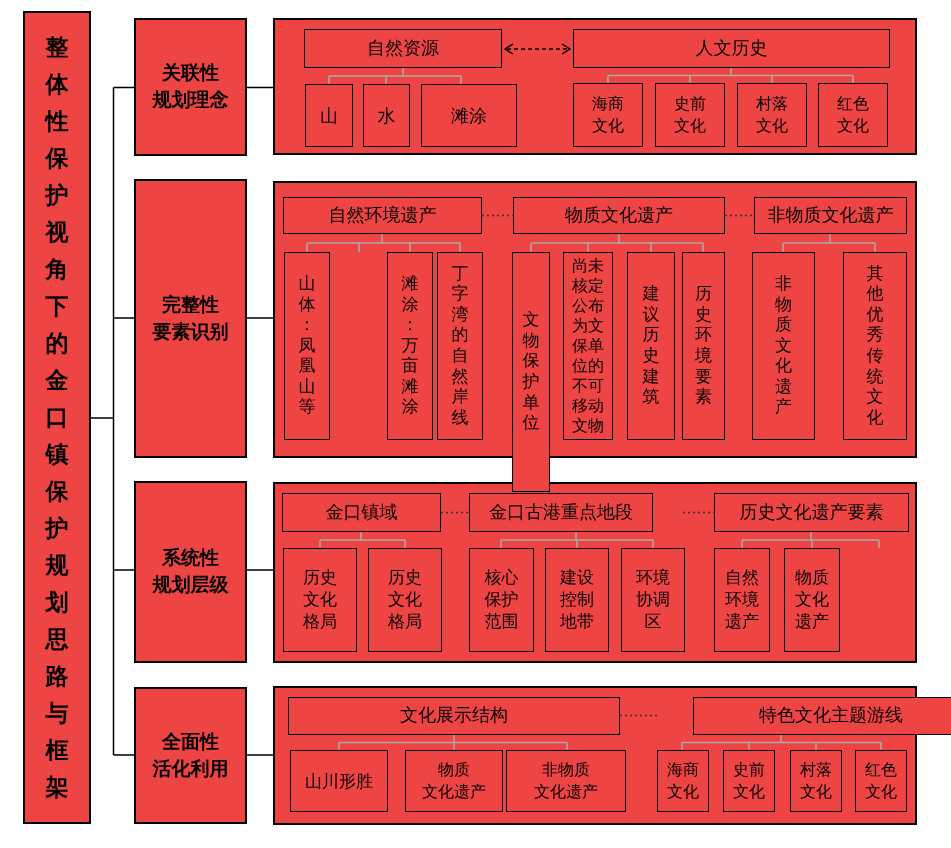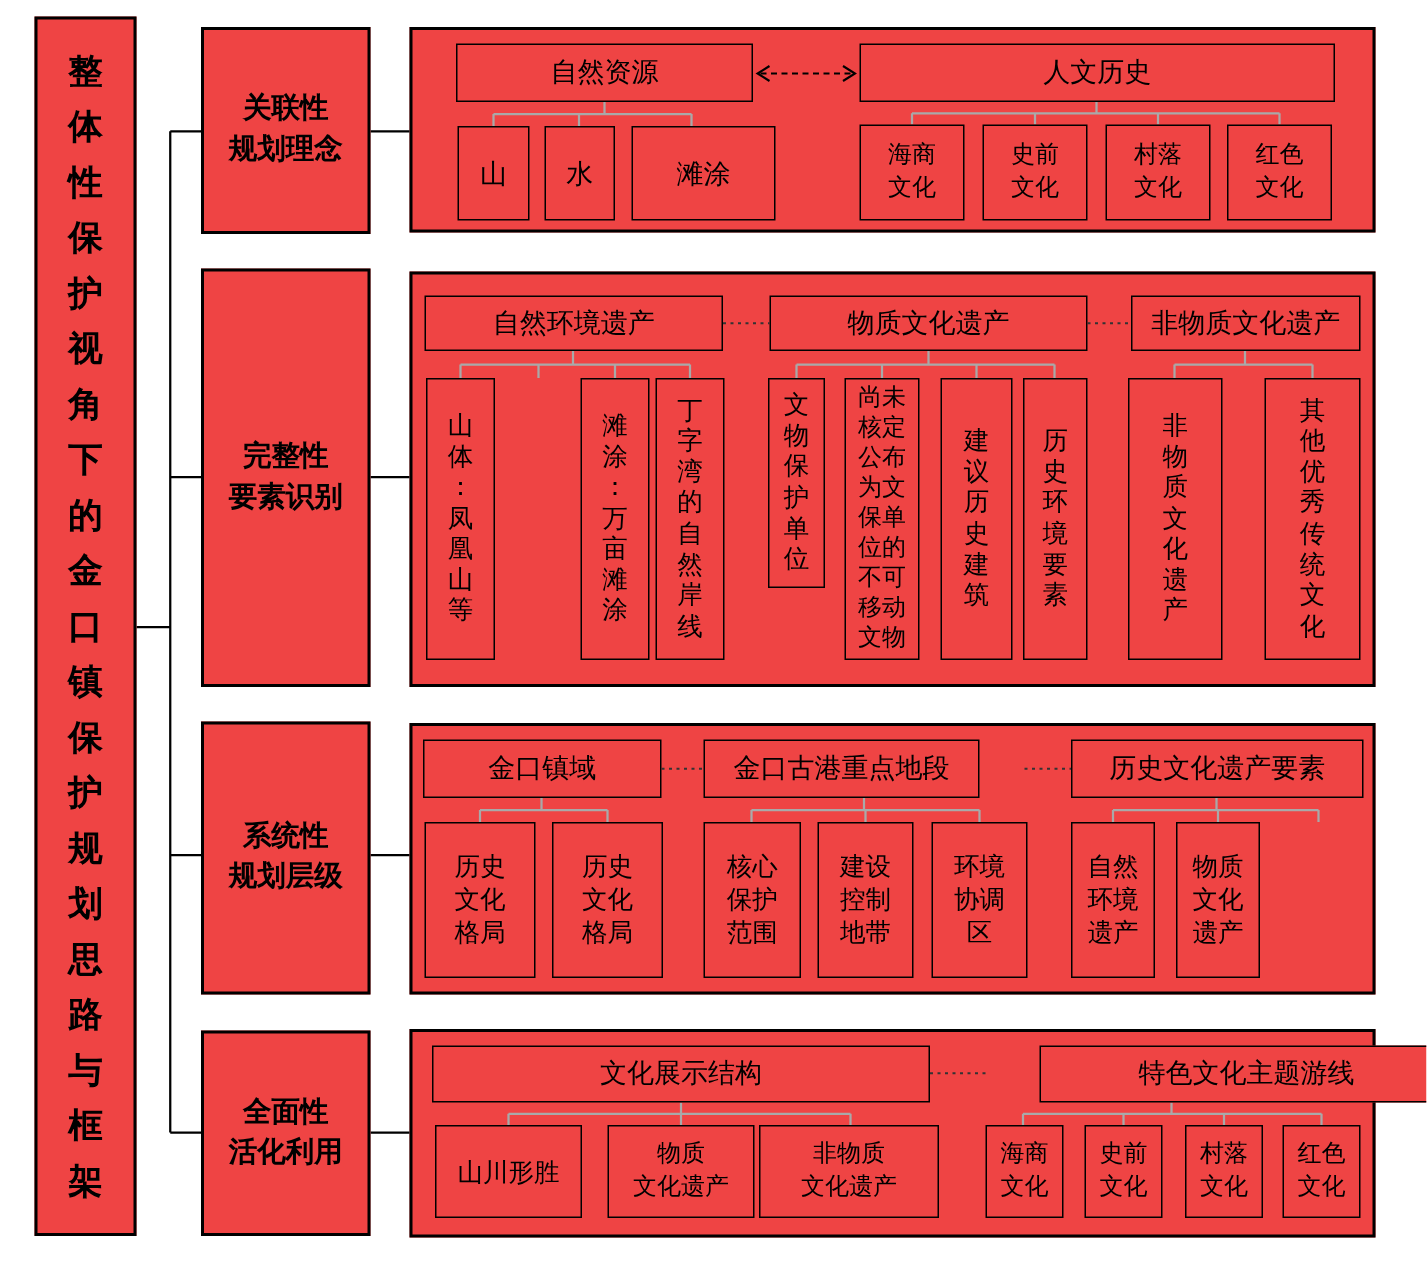--- a/index.html
+++ b/index.html
@@ -119,21 +119,21 @@
   </div>
   <div class="box node" style="left:284px;top:252px;width:46px;height:188px">
     <span class="txt v1">山体：凤凰山等</span>
   </div>
   <div class="box node" style="left:387px;top:252px;width:46px;height:188px">
     <span class="txt v1">滩涂：万亩滩涂</span>
   </div>
   <div class="box node" style="left:437px;top:252px;width:46px;height:188px">
     <span class="txt v1">丁字湾的自然岸线</span>
   </div>
-  <div class="box node" style="left:512px;top:252px;width:38px;height:140px">
+  <div class="box node" style="left:512px;top:252px;width:38px;height:240px">
     <span class="txt v1">文物保护单位</span>
   </div>
   <div class="box node" style="left:563px;top:252px;width:50px;height:188px">
     <span class="txt v2">尚未核定公布为文保单位的不可移动文物</span>
   </div>
   <div class="box node" style="left:627px;top:252px;width:48px;height:188px">
     <span class="txt v1">建议历史建筑</span>
   </div>
   <div class="box node" style="left:682px;top:252px;width:43px;height:188px">
     <span class="txt v1">历史环境要素</span>

